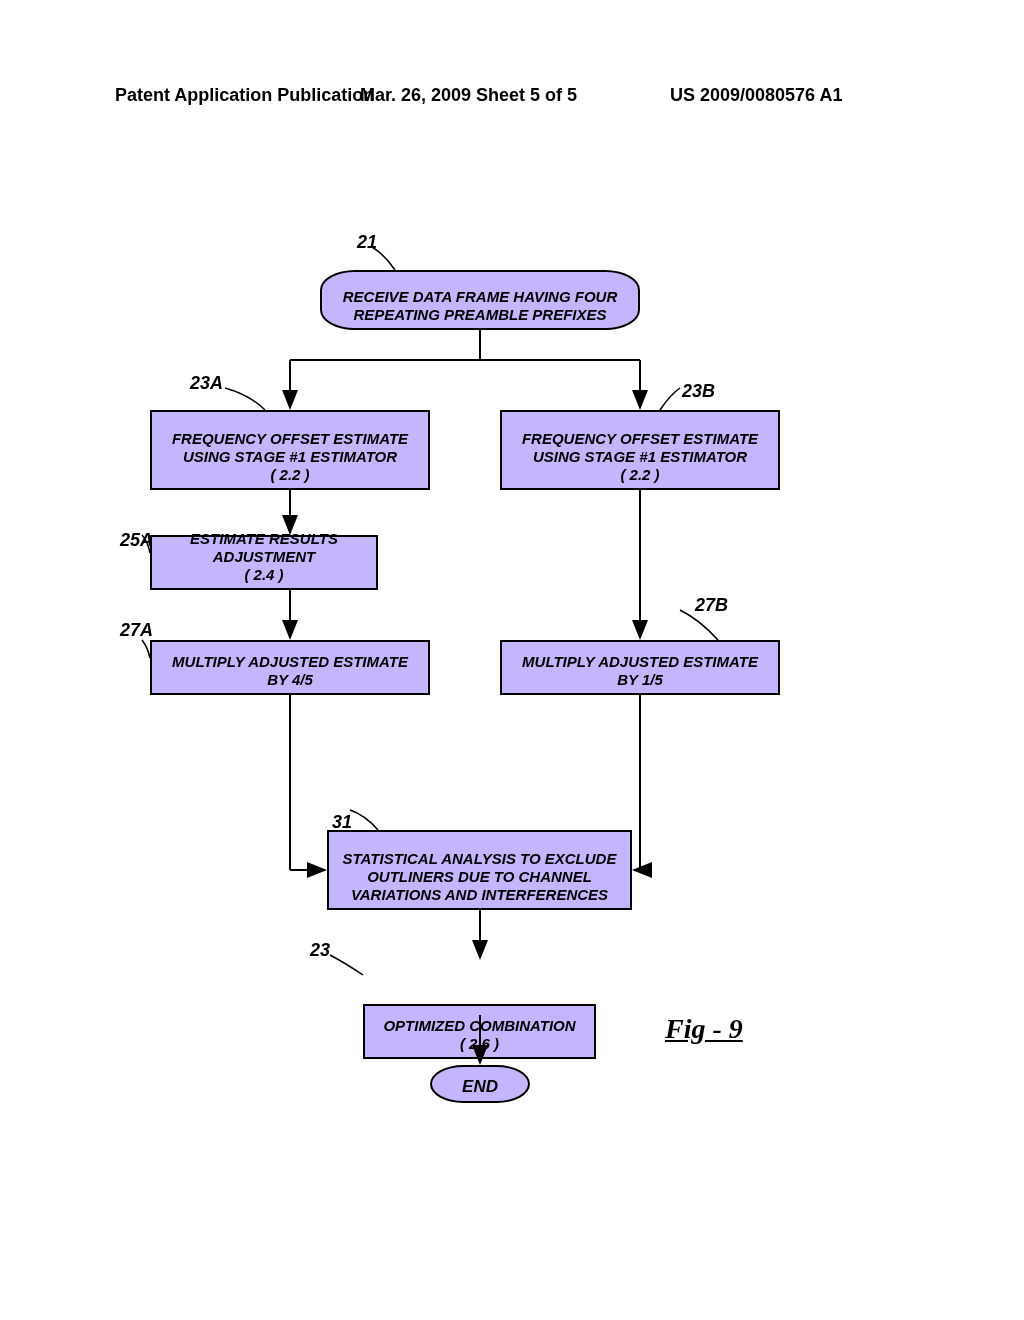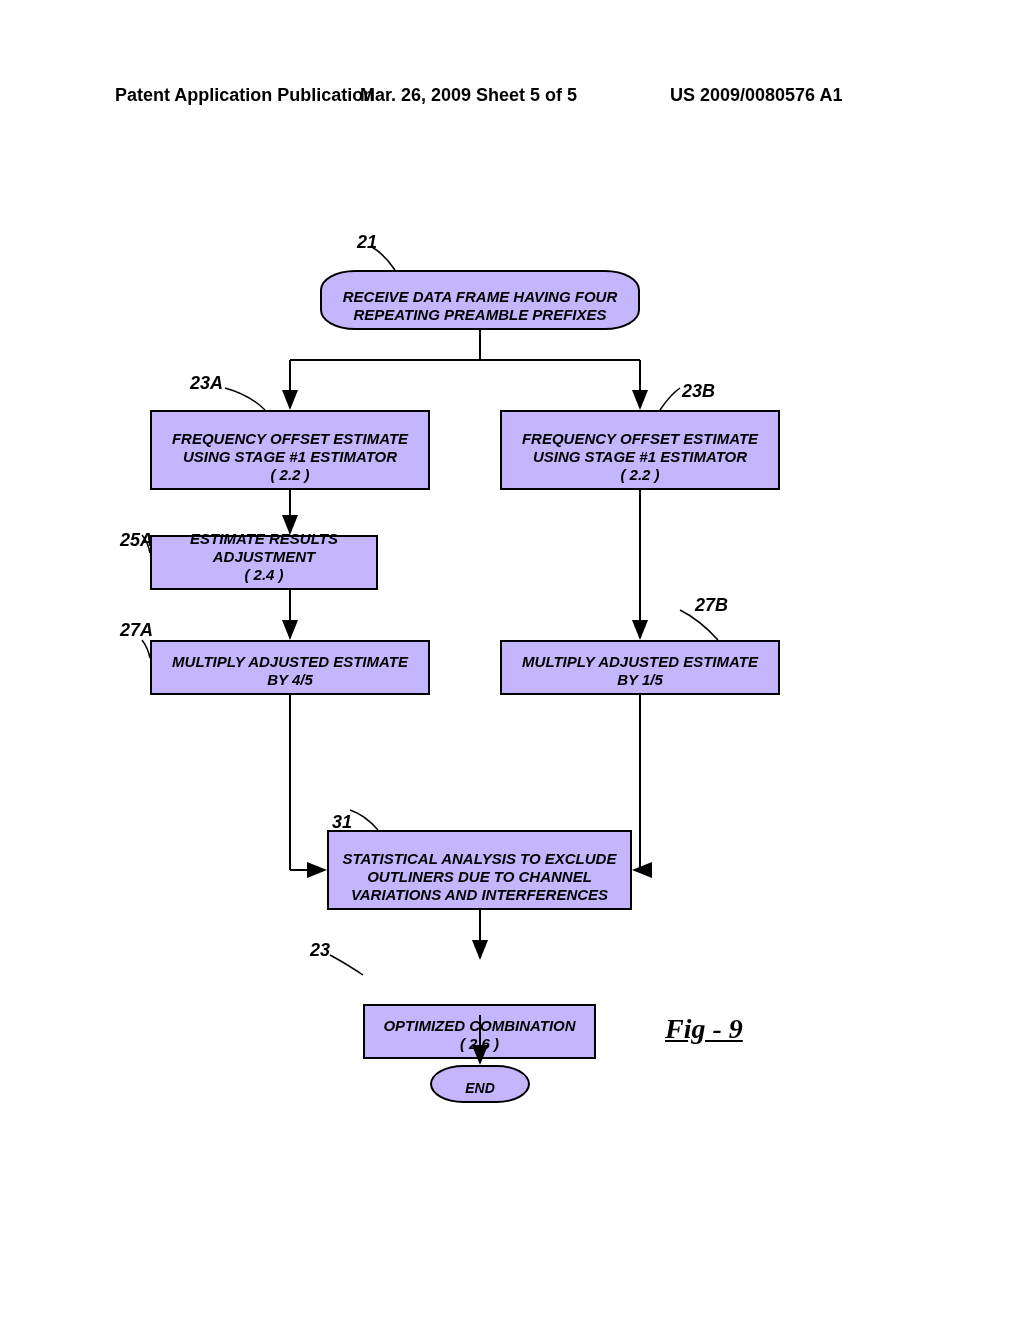--- a/index.html
+++ b/index.html
@@ -125,21 +125,21 @@
     <span>STATISTICAL ANALYSIS TO EXCLUDE</span>
     <span>OUTLINERS DUE TO CHANNEL</span>
     <span>VARIATIONS AND INTERFERENCES</span>
   </div>
 
   <div class="box" style="left:363px; top:960px; width:233px; height:55px; font-size:15px;margin-top:44px;">
     <span>OPTIMIZED COMBINATION</span>
     <span>( 2.6 )</span>
   </div>
 
-  <div class="box terminal" style="left:430px; top:1065px; width:100px; height:38px; font-size:14px;">
+  <div class="box terminal" style="left:430px; top:1065px; width:100px; height:38px; font-size:17px;">
     <span>END</span>
   </div>
 
   <div class="label" style="left:357px; top:232px;">21</div>
   <div class="label" style="left:190px; top:373px;">23A</div>
   <div class="label" style="left:682px; top:373px;margin-top:8px;">23B</div>
   <div class="label" style="left:120px; top:530px;">25A</div>
   <div class="label" style="left:120px; top:620px;text-align:right;">27A</div>
   <div class="label" style="left:655px; top:595px;margin-left:40px;">27B</div>
   <div class="label" style="left:332px; top:796px;margin-top:16px;">31</div>

